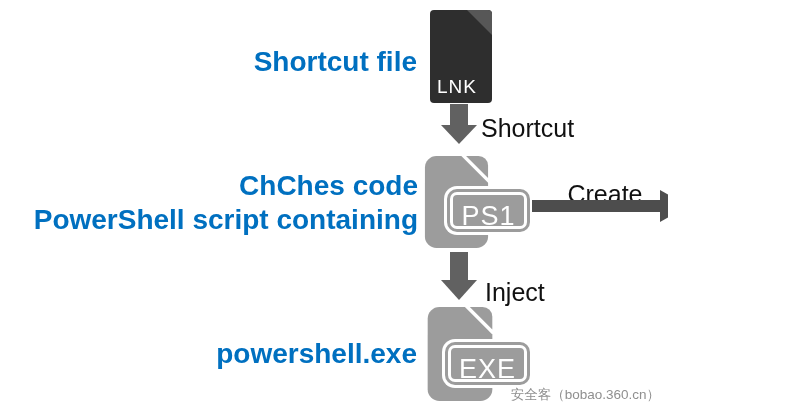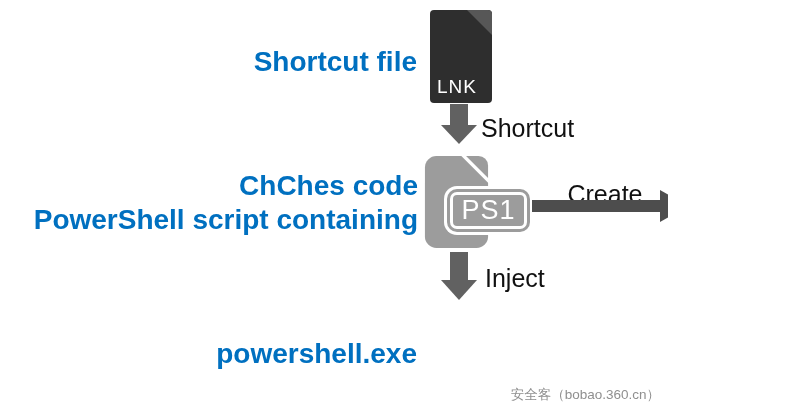--- a/index.html
+++ b/index.html
@@ -31,21 +31,21 @@
   .lnk-text{
     position:absolute; left:7px; bottom:5px; color:#fff; font-size:19px; letter-spacing:1px;
   }
   
   .file-icon{position:absolute; color:var(--icon-gray,#9c9c9c);}
   .file-icon svg{display:block;}
   
   .badge{
     position:absolute; background:var(--icon-gray,#9c9c9c);
     border-radius:10px; box-shadow:0 0 0 3px #ffffff;
-    display:flex; align-items:center; justify-content:center;
+    display:flex; align-items:flex-end; justify-content:center;
   }
   .badge::before{
     content:''; position:absolute; inset:3px;
     border:3px solid #ffffff; border-radius:7px;
   }
   .badge span{
     position:relative; color:#ffffff; font-size:27px; letter-spacing:1px;
   }
   .arrow{position:absolute;}
   .arrow-down{color:var(--arrow-down-gray,#616161);}
@@ -106,20 +106,29 @@
       <path fill="currentColor" d="M45 2 L68 25 V12 A10 10 0 0 0 58 2 Z"></path>
     </svg>
   </div>
 
   <div class="arrow arrow-down" style="left:441px; top:252px;">
     <svg width="36" height="48" viewBox="0 0 36 48">
       <rect x="9" y="0" width="18" height="28" fill="currentColor"></rect>
       <polygon points="0,28 36,28 18,48" fill="currentColor"></polygon>
     </svg>
   </div>
-  <div class="edge-label" style="left:485px; top:264px;">Inject</div>
+  <div class="edge-label" style="left:485px; top:278px;">Inject</div>
 
   <div class="node-label" style="top:337px; width:417px;">powershell.exe</div>
 
+  <div class="file-icon" style="left:425px; top:305px; width:105px; height:98px;">
+    <svg width="70" height="98" viewBox="0 0 70 100">
+      <path fill="currentColor" d="M40 2 L68 30 V86 A12 12 0 0 1 56 98 H14 A12 12 0 0 1 2 86 V14 A12 12 0 0 1 14 2 Z"></path>
+      <path fill="currentColor" d="M45 2 L68 25 V12 A10 10 0 0 0 58 2 Z"></path>
+    </svg>
+    <div class="badge" style="left:20px; top:37px; width:85px; height:43px;">
+      <span>EXE</span>
+    </div>
+  </div>
 
   <div class="watermark">安全客（bobao.360.cn）</div>
 
 </div>
 
 </body></html>

